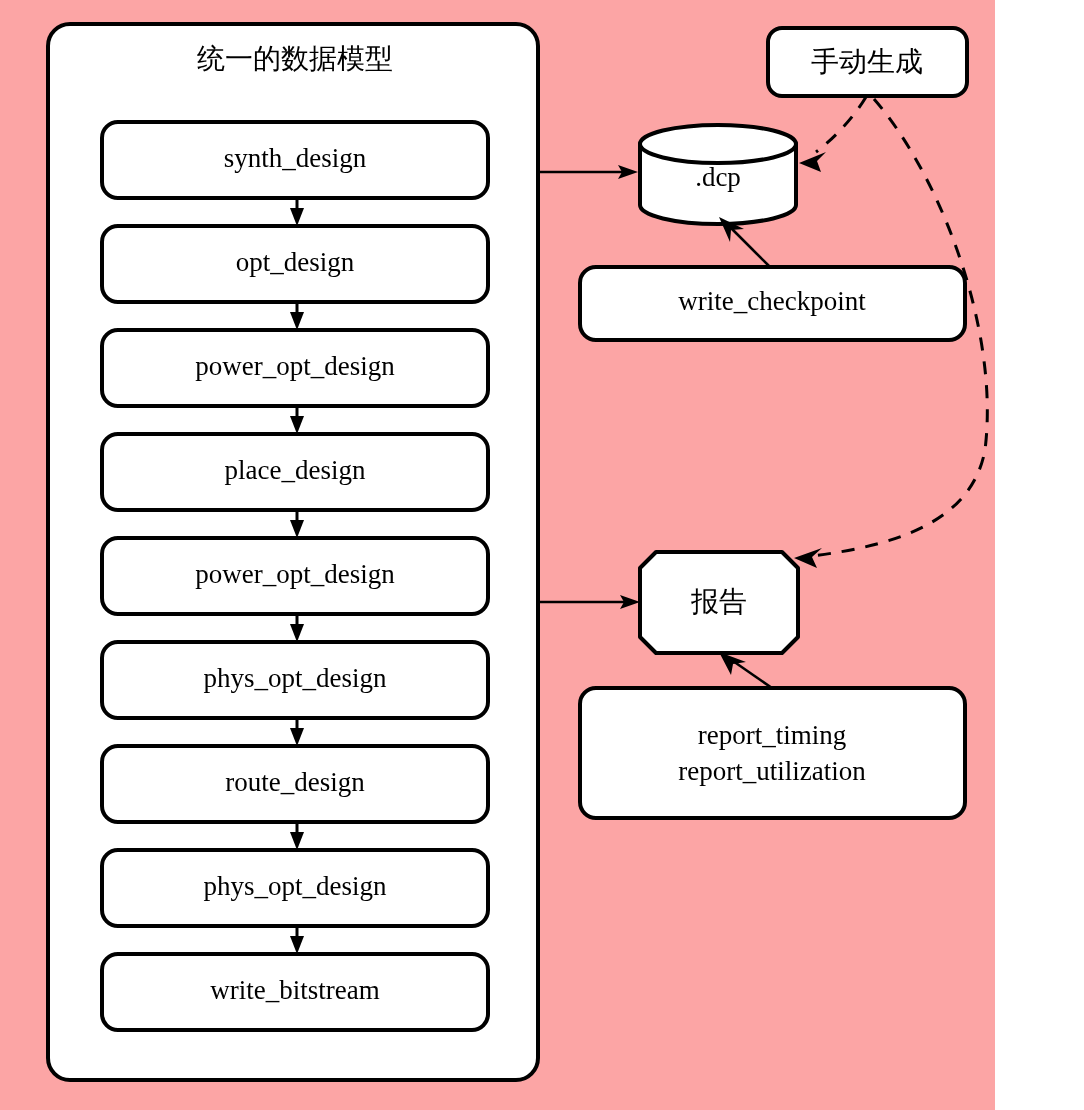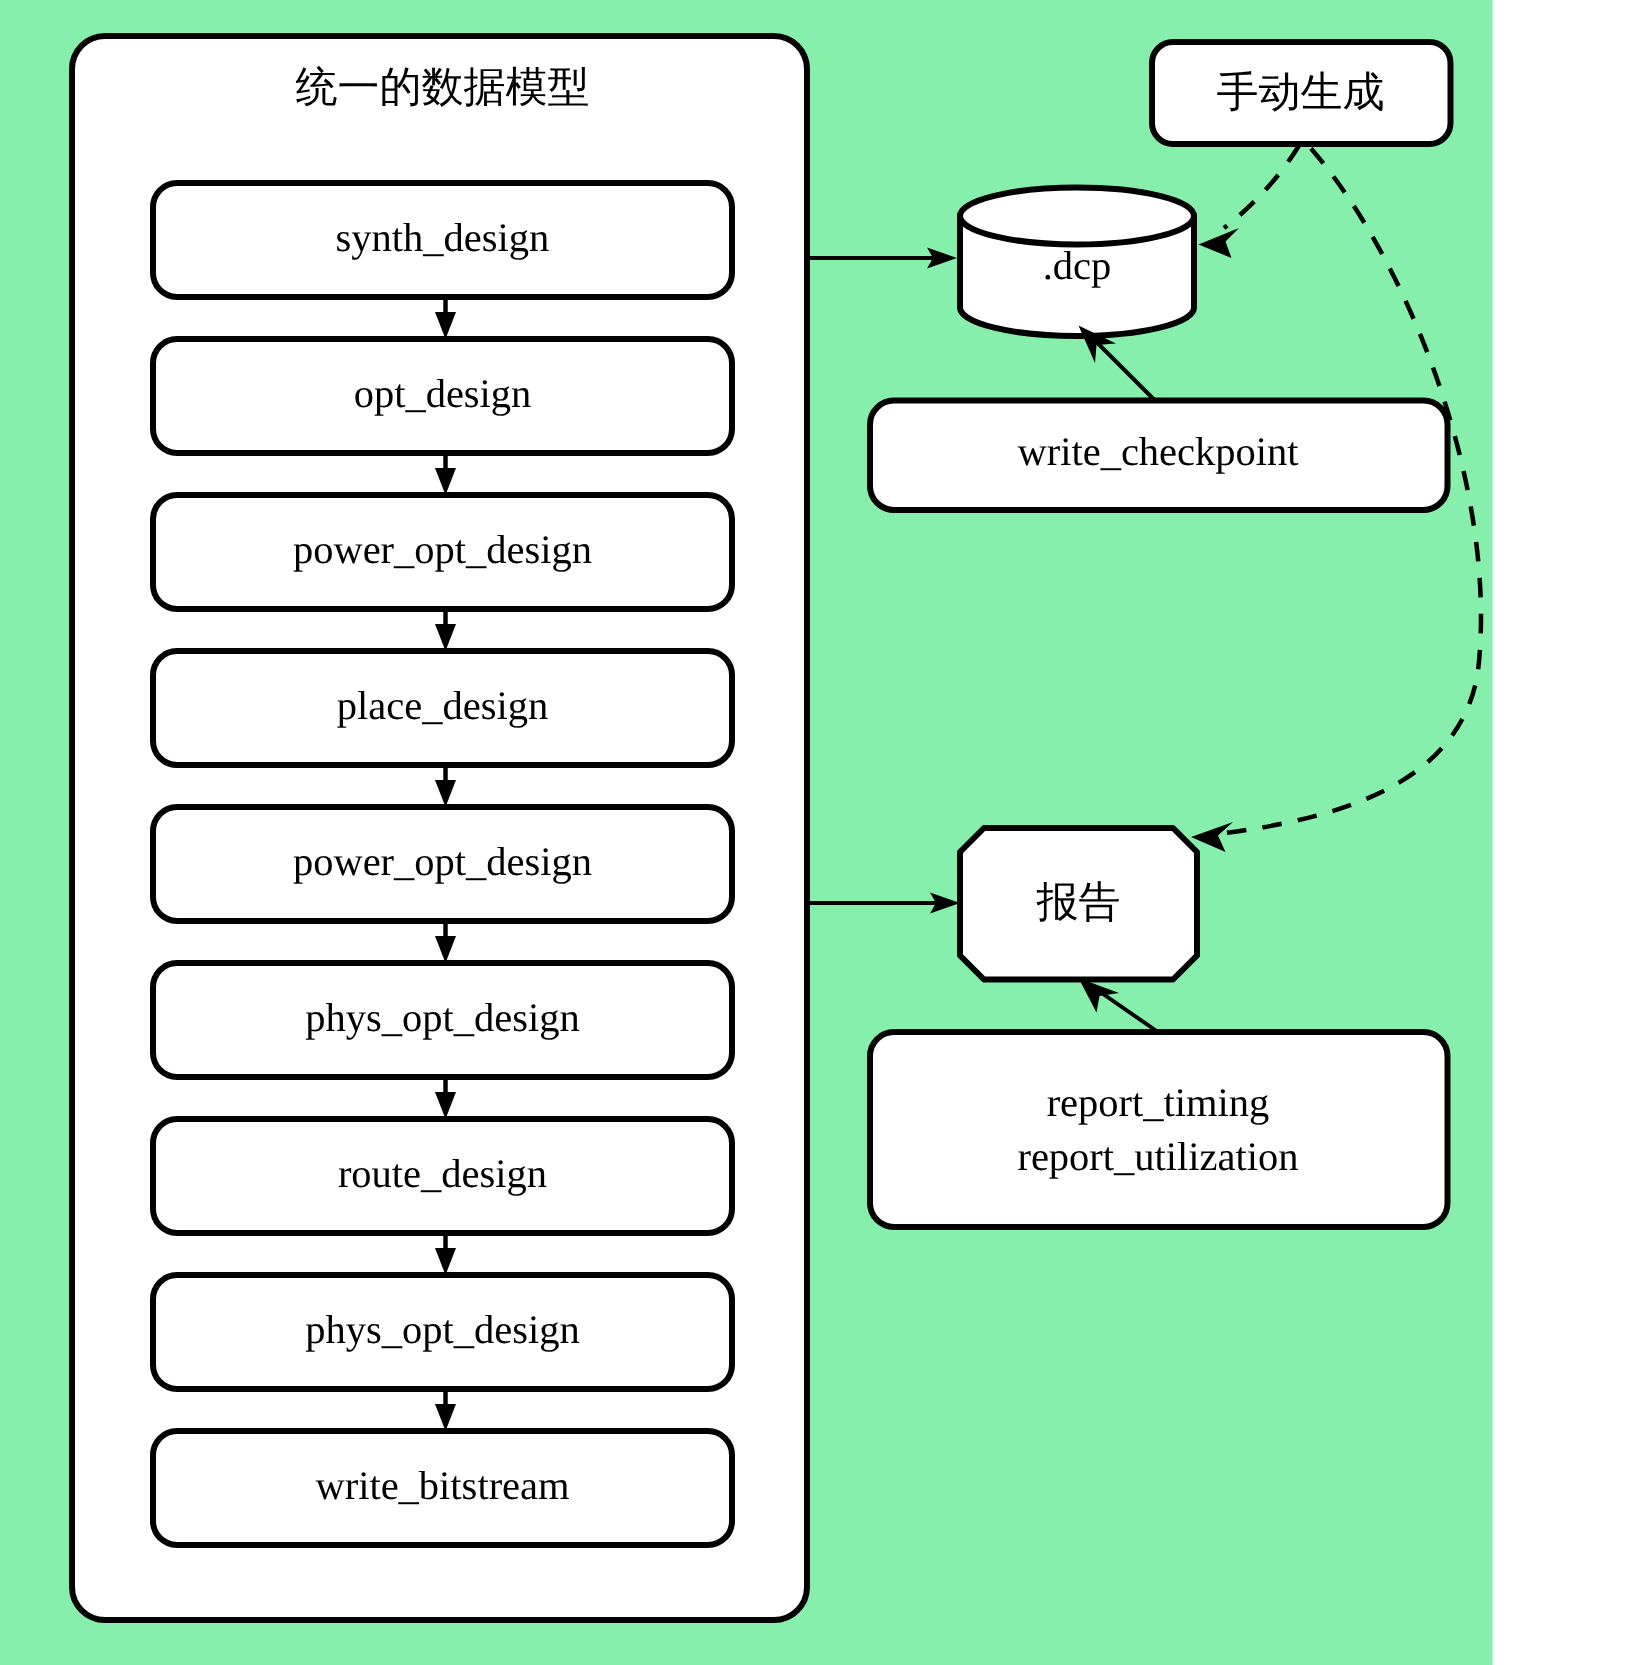--- a/index.html
+++ b/index.html
@@ -10,21 +10,21 @@
   body {
     width: 1084px;
     height: 1110px;
     font-family: "Liberation Serif", "DejaVu Serif", serif;
     overflow: hidden;
   }
   #diagram-root {
     position: relative;
     width: 995px;
     height: 1110px;
-    background: #86efac;
+    background: #fca5a5;
   }
   svg.canvas {
     position: absolute;
     top: 0;
     left: 0;
     width: 1084px;
     height: 1110px;
     display: block;
   }
   .shape-stroke {

